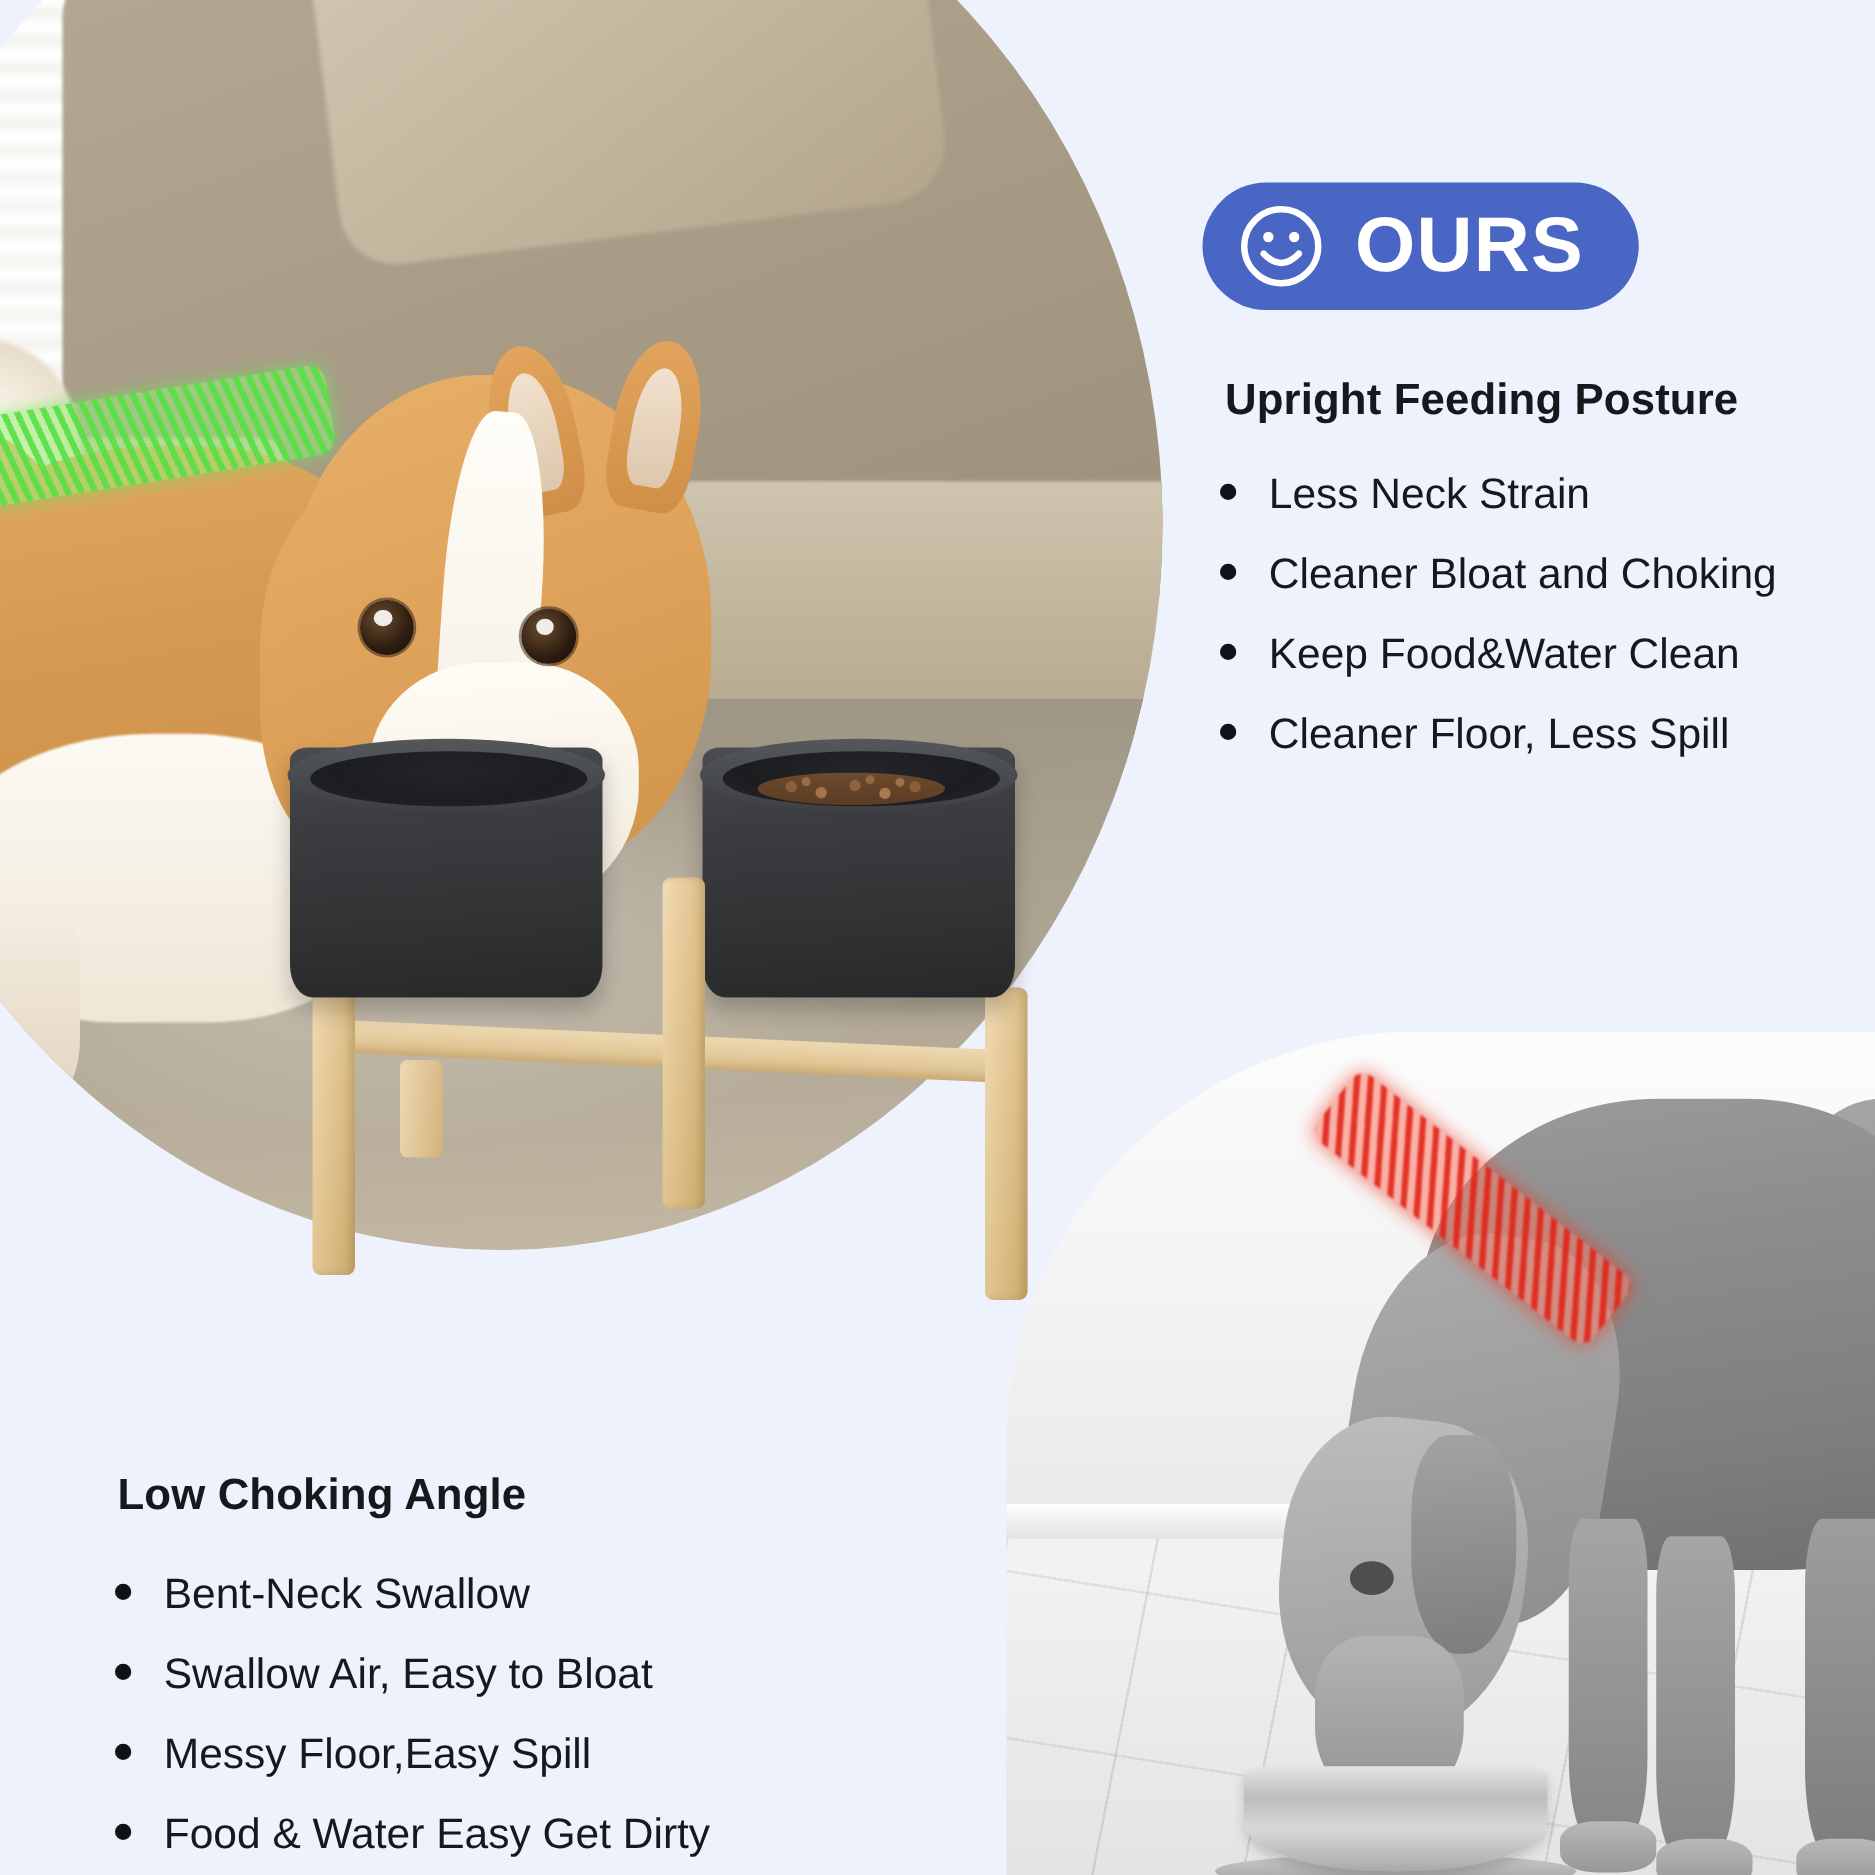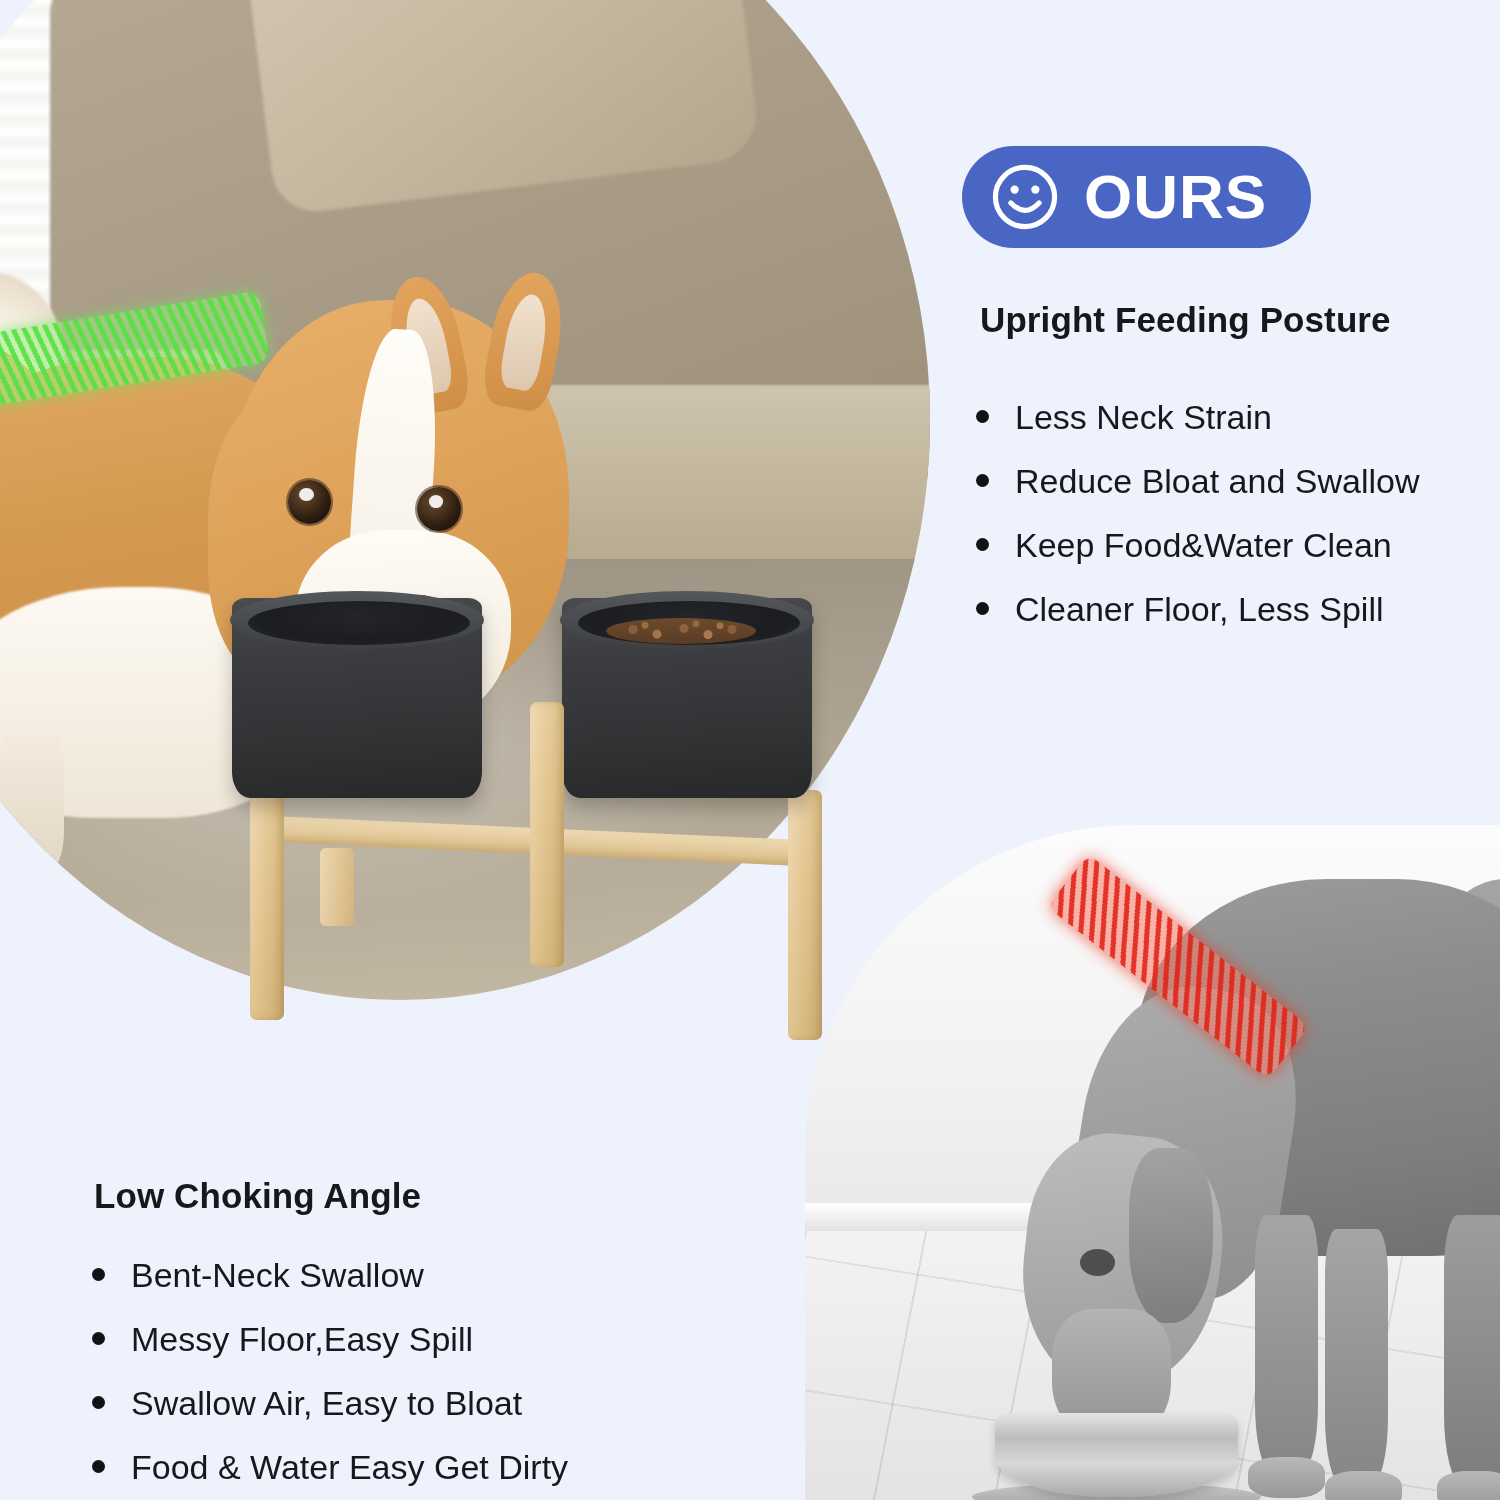--- a/index.html
+++ b/index.html
@@ -341,21 +341,21 @@
   .face { width:74px; height:74px; flex:0 0 74px; display:block; }
 
   .heading {
     position:absolute;
     font-size:35px; font-weight:700; color:#16181c; letter-spacing:.1px;
   }
   .heading.ours   { left:980px; top:300px; }
   .heading.others { left:94px;  top:1176px; }
 
   ul.points { position:absolute; list-style:none; }
-  ul.points.ours   { left:976px; top:378px;margin-top:22px; }
+  ul.points.ours   { left:976px; top:378px; }
   ul.points.others { left:92px;  top:1258px; }
   ul.points li {
     display:flex; align-items:baseline; gap:26px;
     font-size:34px; color:#16181c; line-height:1.0; margin-bottom:30px;
     white-space:nowrap;
   }
   ul.points li .dot {
     flex:0 0 13px; width:13px; height:13px;
     background:#101216; border-radius:50%;
     transform:translateY(-6px);
@@ -455,21 +455,21 @@
 
   <div class="heading ours">Upright Feeding Posture</div>
 
   <ul class="points ours">
     <li>
         <span class="dot"></span>
         <span>Less Neck Strain</span>
       </li>
     <li>
         <span class="dot"></span>
-        <span>Reduce Bloat and Swallow</span>
+        <span>Cleaner Bloat and Choking</span>
       </li>
     <li>
         <span class="dot"></span>
         <span>Keep Food&amp;Water Clean</span>
       </li>
     <li>
         <span class="dot"></span>
         <span>Cleaner Floor, Less Spill</span>
       </li>
   </ul>
@@ -477,25 +477,25 @@
 
   <div class="heading others">Low Choking Angle</div>
 
   <ul class="points others">
     <li>
         <span class="dot"></span>
         <span>Bent-Neck Swallow</span>
       </li>
     <li>
         <span class="dot"></span>
+        <span>Swallow Air, Easy to Bloat</span>
+      </li>
+    <li>
+        <span class="dot"></span>
         <span>Messy Floor,Easy Spill</span>
       </li>
     <li>
         <span class="dot"></span>
-        <span>Swallow Air, Easy to Bloat</span>
-      </li>
-    <li>
-        <span class="dot"></span>
         <span>Food &amp; Water Easy Get Dirty</span>
       </li>
   </ul>
 
 </div>
 
 </body></html>

